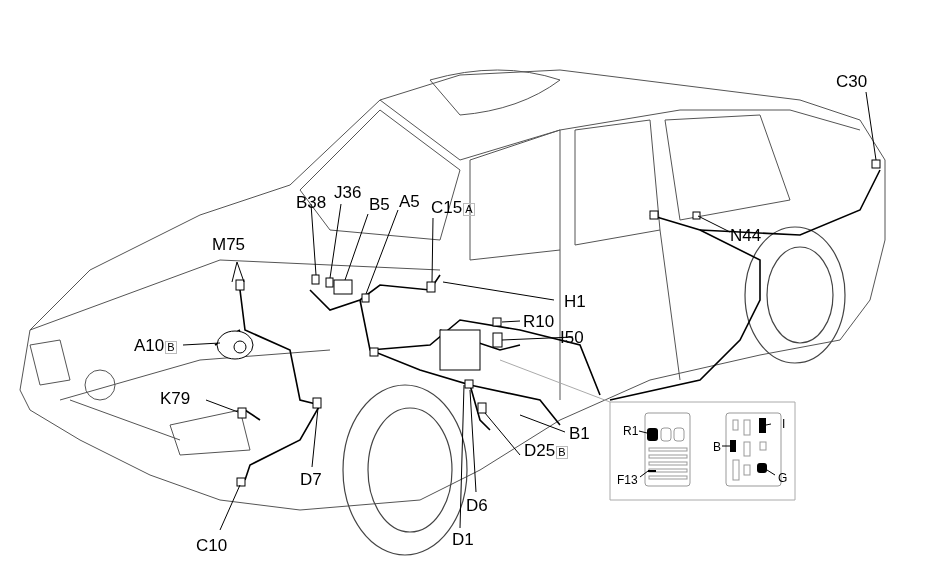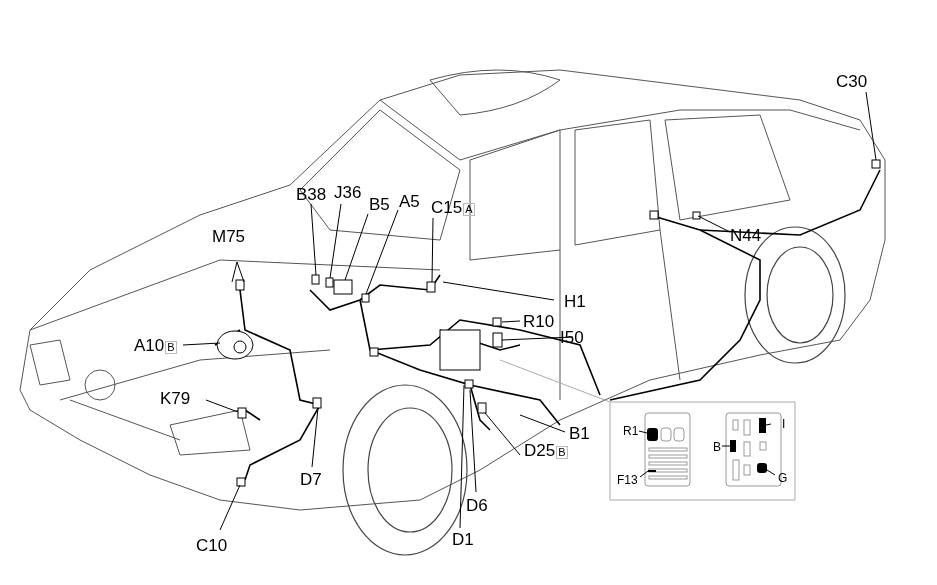--- a/index.html
+++ b/index.html
@@ -138,26 +138,26 @@
     <line x1="639" y1="431" x2="647" y2="433"></line>
     <line x1="640" y1="477" x2="648" y2="471"></line>
     <line x1="771" y1="424" x2="766" y2="425"></line>
     <line x1="722" y1="446" x2="730" y2="446"></line>
     <line x1="767" y1="470" x2="775" y2="475"></line>
   </g>
 </svg>
 
 <div class="lbl" style="left:836px;top:73px"><span>C30</span></div>
 <div class="lbl" style="left:730px;top:227px"><span>N44</span></div>
-<div class="lbl" style="left:296px;top:186px"><span>B38</span></div>
+<div class="lbl" style="left:296px;top:194px"><span>B38</span></div>
 <div class="lbl" style="left:334px;top:184px"><span>J36</span></div>
 <div class="lbl" style="left:369px;top:196px"><span>B5</span></div>
 <div class="lbl" style="left:399px;top:193px"><span>A5</span></div>
 <div class="lbl" style="left:431px;top:199px"><span>C15</span><span class="sfx">A</span></div>
-<div class="lbl" style="left:212px;top:228px"><span>M75</span></div>
+<div class="lbl" style="left:212px;top:236px"><span>M75</span></div>
 <div class="lbl" style="left:564px;top:293px"><span>H1</span></div>
 <div class="lbl" style="left:523px;top:313px"><span>R10</span></div>
 <div class="lbl" style="left:560px;top:329px"><span>I50</span></div>
 <div class="lbl" style="left:134px;top:337px"><span>A10</span><span class="sfx">B</span></div>
 <div class="lbl" style="left:160px;top:390px"><span>K79</span></div>
 <div class="lbl" style="left:569px;top:425px"><span>B1</span></div>
 <div class="lbl" style="left:524px;top:442px"><span>D25</span><span class="sfx">B</span></div>
 <div class="lbl" style="left:300px;top:471px"><span>D7</span></div>
 <div class="lbl" style="left:466px;top:497px"><span>D6</span></div>
 <div class="lbl" style="left:452px;top:531px"><span>D1</span></div>

